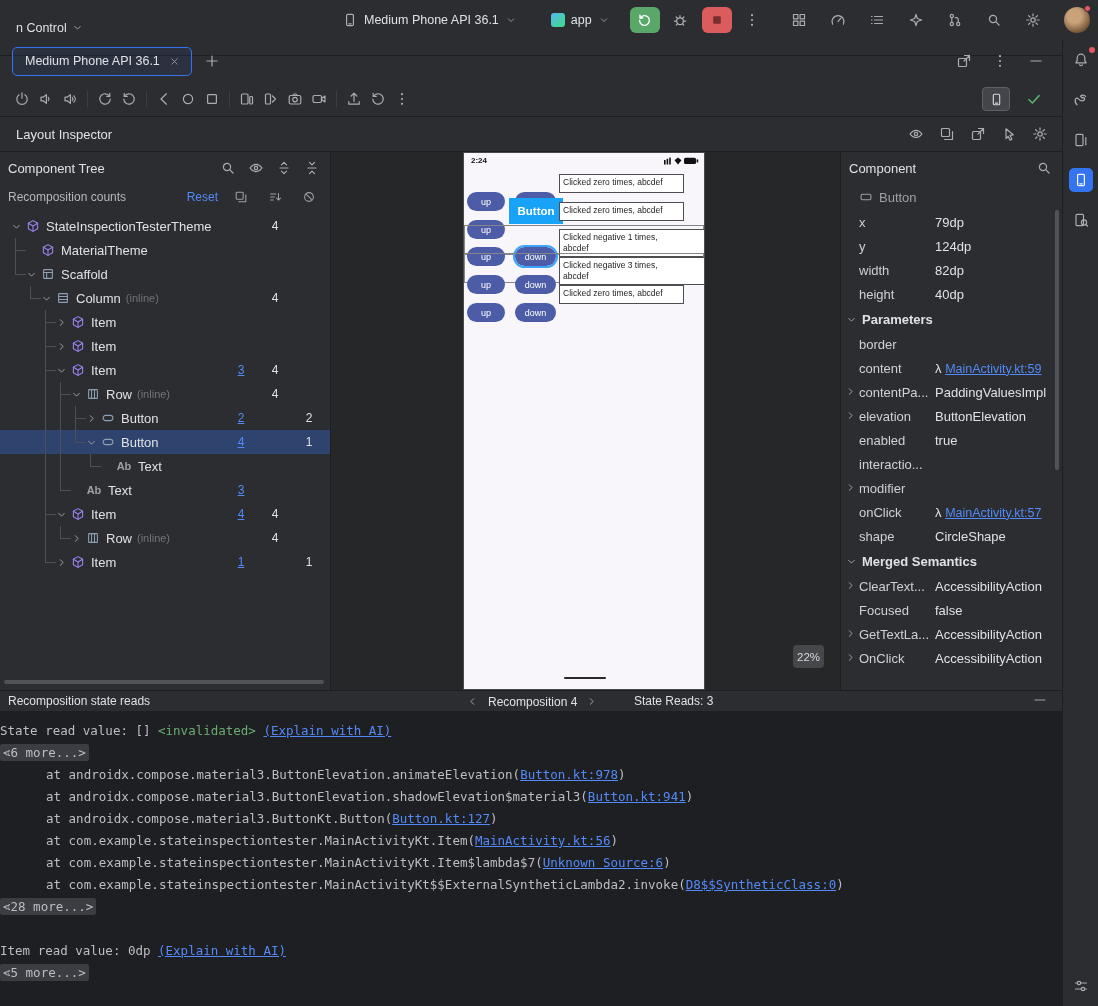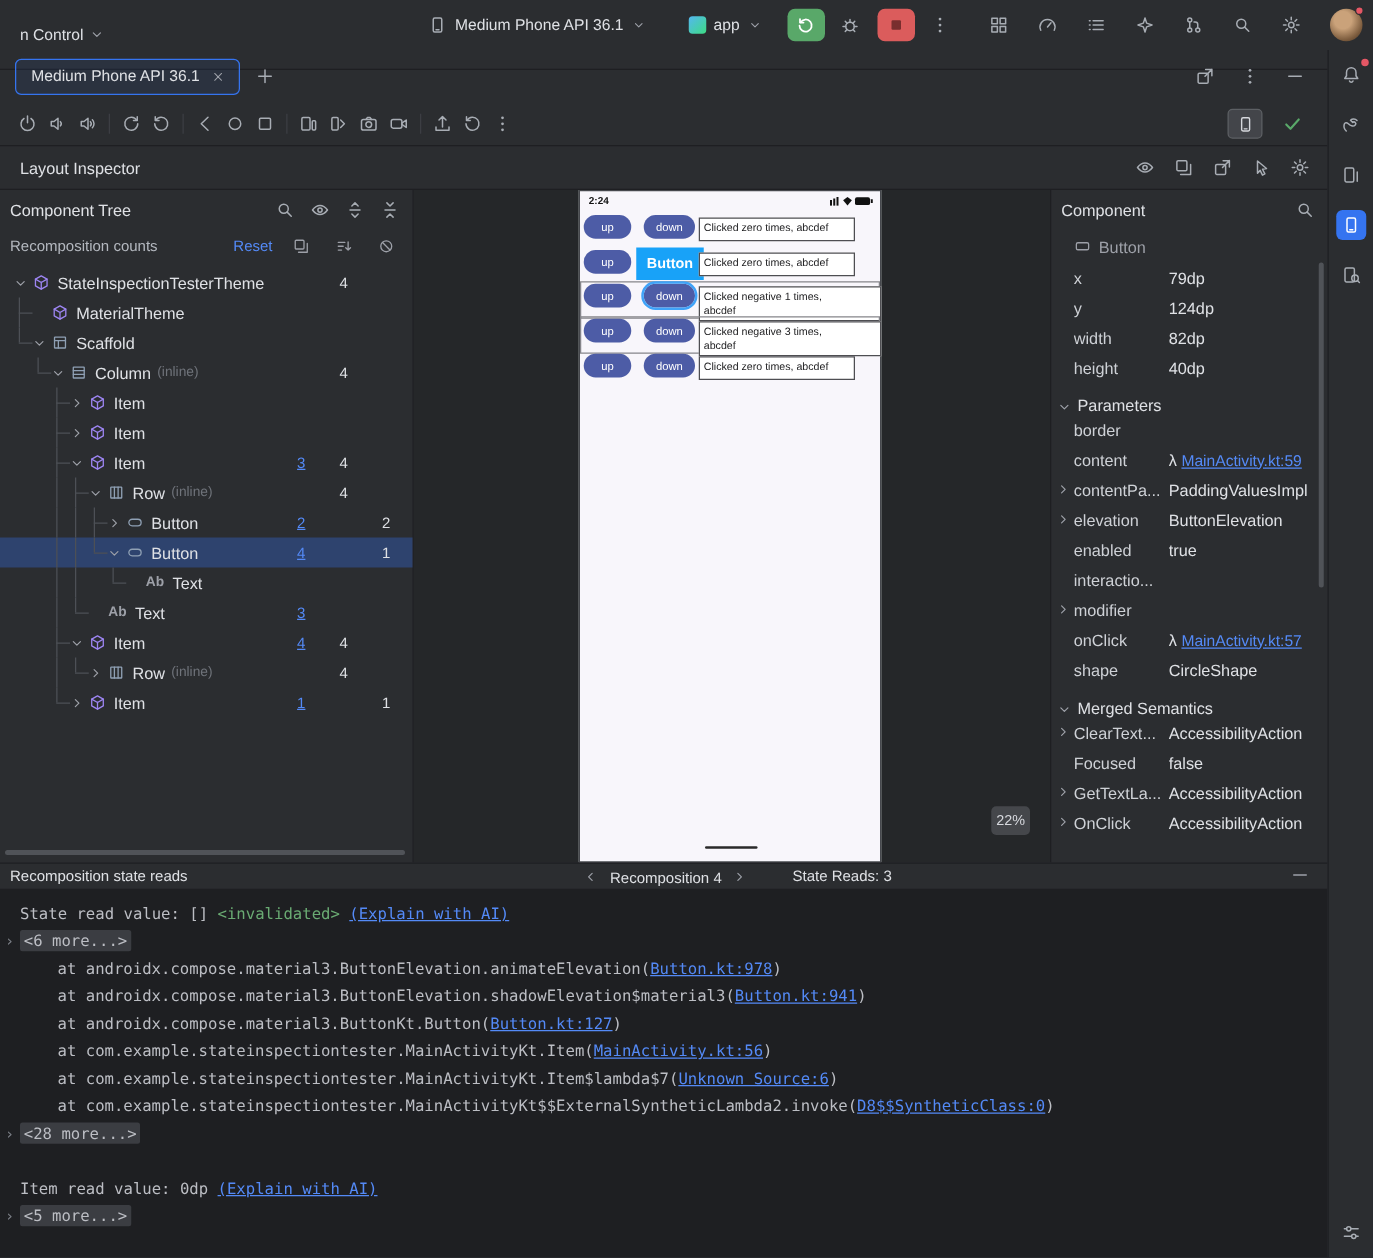--- a/index.html
+++ b/index.html
@@ -91,21 +91,21 @@
   .node-suffix{color:var(--faint);font-size:11px;margin-left:5px;white-space:nowrap}
   .tree-row .counts{margin-left:auto}
   .hscroll{position:absolute;left:4px;bottom:6px;width:320px;height:4px;border-radius:2px;background:#505358}
 
   
   #device{position:absolute;left:132px;top:0;width:242px;height:538px;background:#f8f6fb;border:1px solid #46484d}
   .d-time{position:absolute;left:7px;top:3px;font-size:8px;font-weight:700;color:#111}
   .d-statusicons{position:absolute;right:4px;top:3px}
   #device-rows{position:absolute;left:0;top:0;right:0;bottom:0}
   .drow{position:absolute;left:0;width:100%;height:26px}
-  .pill{position:absolute;top:0;height:19px;border-radius:10px;background:var(--c-device-button,#4d5ca6);
+  .pill{position:absolute;top:20px;height:19px;border-radius:10px;background:var(--c-device-button,#4d5ca6);
         color:#fff;font-size:9px;display:flex;align-items:center;justify-content:center}
   .pill.up{left:3px;width:38px}
   .pill.down{left:51px;width:41px}
   .pill.down.selected{outline:2px solid #3fa3f8}
   .tbox{position:absolute;left:95px;top:2px;width:125px;min-height:19px;border:1px solid #4e4e52;background:#fff;
         color:#1d1d1f;font-size:8.5px;line-height:11px;padding:2px 3px;white-space:pre}
   .tbox.two{width:146px}
   .sel-label{position:absolute;left:45px;top:-2px;width:54px;height:26px;background:var(--c-overlay-blue,#18a2f8);
              color:#fff;font-weight:700;font-size:11.5px;display:flex;align-items:center;justify-content:center}
   .row-bounds{position:absolute;left:0;right:0;top:-2px;height:30px;border:1px solid #85858a}
@@ -114,40 +114,40 @@
               color:#d6d8dd;font-size:11.5px;display:flex;align-items:center;justify-content:center;padding:0 4px}
 
   
   .node-row{height:26px;display:flex;align-items:center;gap:6px;padding-left:18px;color:var(--dim);font-size:13px}
   .node-row svg{width:14px;height:14px;color:var(--dim)}
   .attr-row{display:flex;height:24px;align-items:center;padding-left:18px;position:relative;font-size:13px}
   .a-exp{position:absolute;left:3px;top:5px;width:14px;height:14px;color:var(--dim)}
   .a-exp svg{width:13px;height:13px}
   .a-label{width:76px;flex:none;color:#ced1d6;white-space:nowrap;overflow:hidden}
   .a-value{flex:1;white-space:nowrap;overflow:hidden;color:var(--text)}
-  .a-sect{display:flex;height:26px;align-items:flex-end;gap:4px;padding-left:4px;font-weight:400;font-size:13px}
+  .a-sect{display:flex;height:26px;align-items:center;gap:4px;padding-left:4px;font-weight:700;font-size:13px}
   .a-sect svg{width:13px;height:13px;color:var(--dim)}
   .lam{color:var(--text)}
   .alink{color:var(--c-link,#548af7);text-decoration:underline;font-size:12.5px}
   .vscroll{position:absolute;right:3px;top:58px;width:4px;height:260px;border-radius:2px;background:#505358}
 
   
   #reads-header{position:absolute;left:0;top:690px;width:1062px;height:22px;background:var(--bg);
                 border-top:1px solid var(--line);border-bottom:1px solid var(--line);font-size:12px}
   #reads-header .lbl{position:absolute;left:8px;top:3px}
   #reads-header .nav{position:absolute;left:466px;top:0;height:22px;display:flex;align-items:center;gap:8px}
   #reads-header .nav .nbtn{color:var(--dim);width:14px;height:14px}
   #reads-header .nav .nbtn svg{width:13px;height:13px}
   #reads-header .reads{position:absolute;left:634px;top:3px}
   #reads-header .min{position:absolute;right:14px;top:1px;color:var(--dim)}
 
   
   #console{position:absolute;left:0;top:712px;width:1062px;height:294px;background:var(--bg-dark);
            font-family:"DejaVu Sans Mono",monospace;font-size:12.5px;line-height:22px;color:#bcbec4;padding-top:8px}
-  .cline{height:22px;white-space:pre;padding-left:16px;position:relative}
+  .cline{height:22px;white-space:pre;position:relative}
   .cline.frame{padding-left:46px}
   .cline .gut{position:absolute;left:4px;top:0;color:#7a7e85;font-size:12px}
   .fold-text{background:#3b3d42;padding:1px 3px;border-radius:2px}
   .clink{color:var(--c-link,#548af7);text-decoration:underline;cursor:pointer}
   .cinv{color:var(--c-invalidated-green,#6aab73)}
 
   
   #strip{position:absolute;left:1062px;top:40px;width:36px;height:966px;background:var(--bg);
          border-left:1px solid var(--line);display:flex;flex-direction:column;align-items:center;padding-top:8px;gap:16px}
   .strip-btn{width:24px;height:24px;display:flex;align-items:center;justify-content:center;color:var(--icon);position:relative;border-radius:5px}

